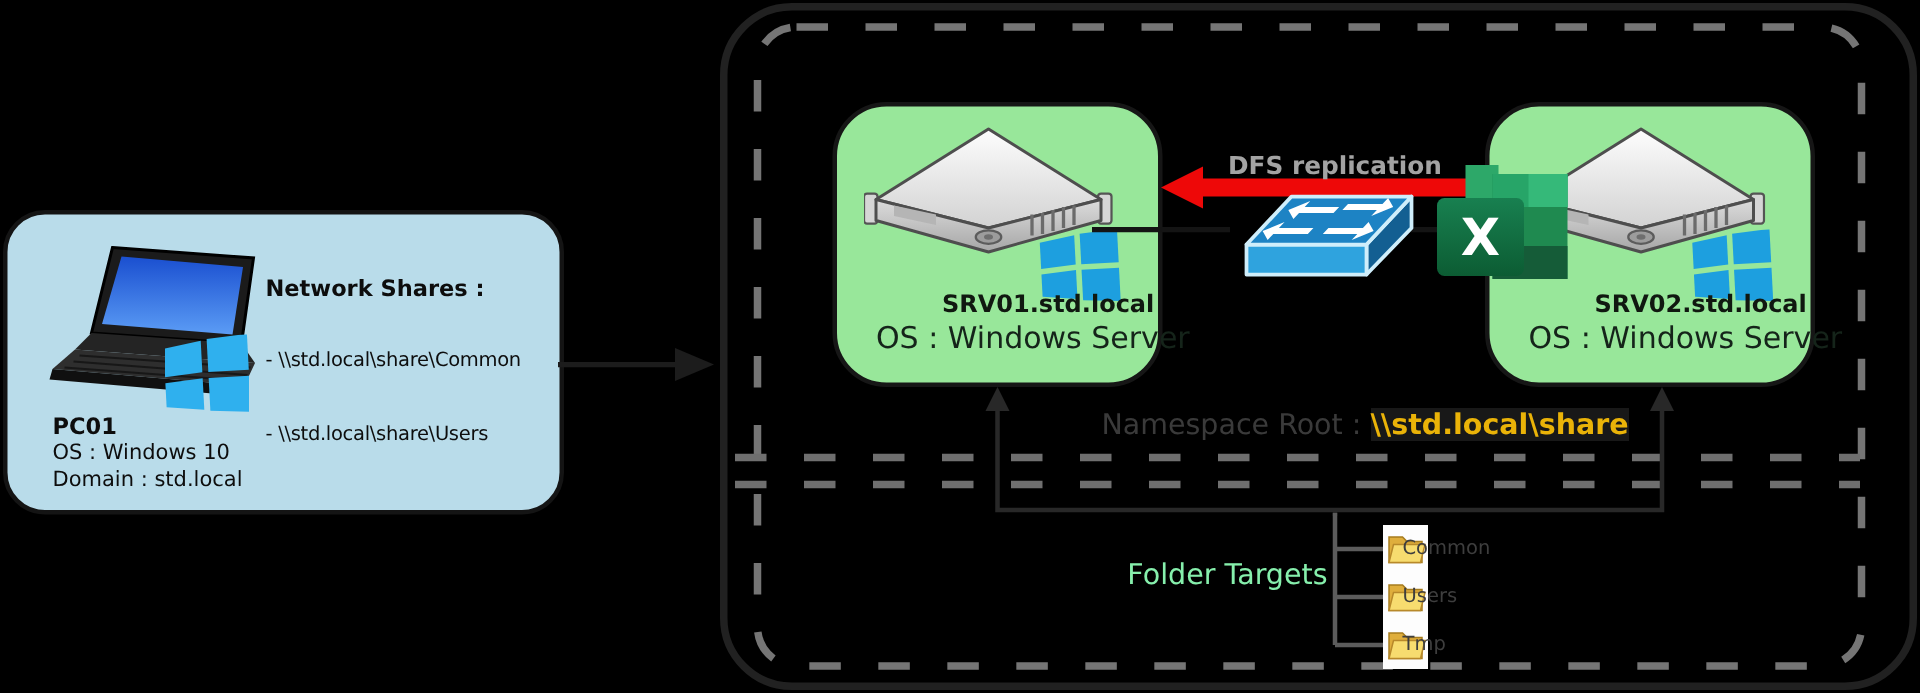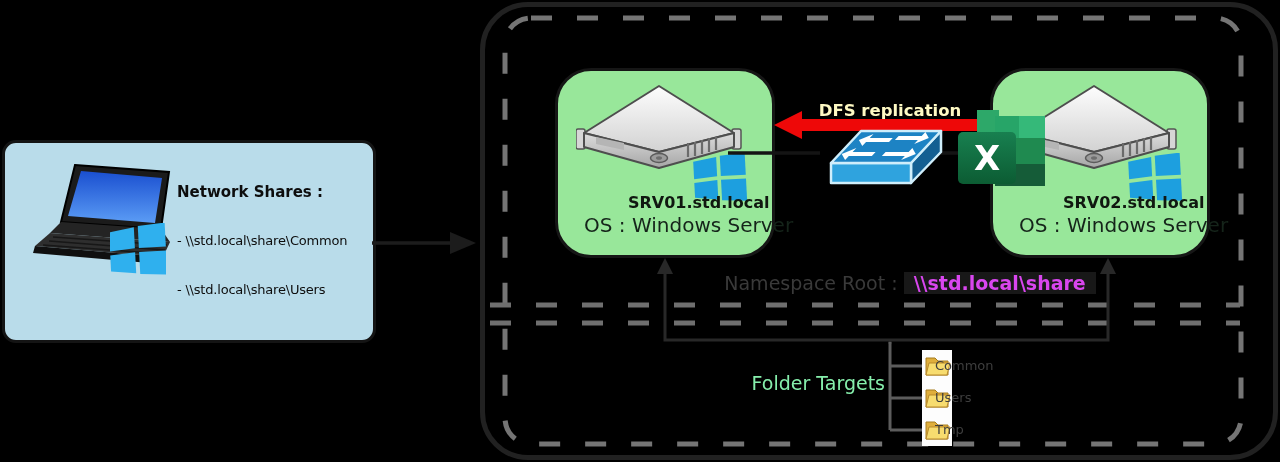--- a/index.html
+++ b/index.html
@@ -1,42 +1,42 @@
 <!DOCTYPE html>
 <html><head>
 <meta charset="utf-8">
 <style>
   html,body{margin:0;padding:0;background:#000;}
   .stage{position:relative;width:1280px;height:462px;background:#000;overflow:hidden;
          font-family:"DejaVu Sans","Liberation Sans",sans-serif;}
   .abs{position:absolute;}
   
   .pc-box{left:2px;top:140px;width:368px;height:197px;background:#b9dcea;
-          border:3px solid #141414;border-radius:14px;}
+          border:3px solid #141414;border-radius:28px;}
   .pc-shares{left:172px;top:40px;color:#0d0d0d;white-space:nowrap;}
   .pc-shares .ttl{font-weight:bold;font-size:15px;margin-bottom:6px;}
   .pc-shares .itm{font-size:13px;line-height:18px;letter-spacing:-0.2px;margin-top:31px;}
   .pc-info{left:30px;top:132px;color:#0d0d0d;white-space:nowrap;}
   .pc-info .nm{font-weight:bold;font-size:15px;line-height:18px;}
   .pc-info .ln{font-size:14px;line-height:18px;}
   
   .dfs{left:480px;top:2px;width:798px;height:458px;}
   .outer-border{left:0;top:0;width:798px;height:458px;border:5px solid #212121;
                 border-radius:48px;box-sizing:border-box;pointer-events:none;}
   .srv-box{width:220px;height:190px;background:#98e79a;border:3px solid #161616;
            border-radius:36px;box-sizing:border-box;}
   .srv1{left:75px;top:66px;}
   .srv2{left:510px;top:66px;}
   .srv-name{left:26px;top:122px;font-weight:bold;font-size:16px;color:#101810;white-space:nowrap;margin-left:44px;}
   .srv-os{left:26px;top:142px;font-size:20px;color:#15241a;white-space:nowrap;}
-  .repl-label{left:330px;top:99px;width:160px;text-align:center;color:#fef9c3;
+  .repl-label{left:330px;top:99px;width:160px;text-align:center;color:#a3a3a3;
               font-weight:bold;font-size:16.5px;white-space:nowrap;}
   .ns-text{left:200px;top:270px;width:460px;text-align:center;font-size:19px;
            color:#3a3a3a;white-space:nowrap;}
-  .ns-text b{color:#d946ef;background:rgba(110,110,110,0.22);padding:0 10px;}
+  .ns-text b{color:#eab308;background:rgba(110,110,110,0.22);padding:0 0;}
   .ft-label{left:235px;top:370px;width:170px;text-align:right;font-size:19px;color:#86efac;}
   .folder-label{left:455px;height:32px;line-height:32px;font-size:13px;color:#3e3e3e;white-space:nowrap;}
 </style>
 </head>
 <body>
 
 <div class="stage">
 
   <div class="abs pc-box">
 
@@ -65,20 +65,25 @@
           <polygon points="29,3 56,1 56,25 29,25"></polygon>
         <polygon points="0,31 25,29 25,50 0,47"></polygon>
           <polygon points="29,29 56,29 56,53 29,51"></polygon>
       </g>
     </svg>
     <div class="abs pc-shares">
       <div class="ttl">Network Shares :</div>
       <div class="itm">- \\std.local\share\Common</div>
       <div class="itm">- \\std.local\share\Users</div>
     </div>
+    <div class="abs pc-info">
+      <div class="nm">PC01</div>
+      <div class="ln">OS : Windows 10</div>
+      <div class="ln">Domain : std.local</div>
+    </div>
   </div>
 
   <svg class="abs" style="left:370px;top:225px" width="110" height="36" viewBox="0 0 110 36">
     <line x1="2" y1="18" x2="82" y2="18" stroke="#1c1c1c" stroke-width="3.5"></line>
     <polygon points="80,7 80,29 106,18" fill="#1c1c1c"></polygon>
   </svg>
 
   <div class="abs dfs">
 
     <svg class="abs" style="left:0;top:0" width="798" height="458" viewBox="0 0 798 458">

